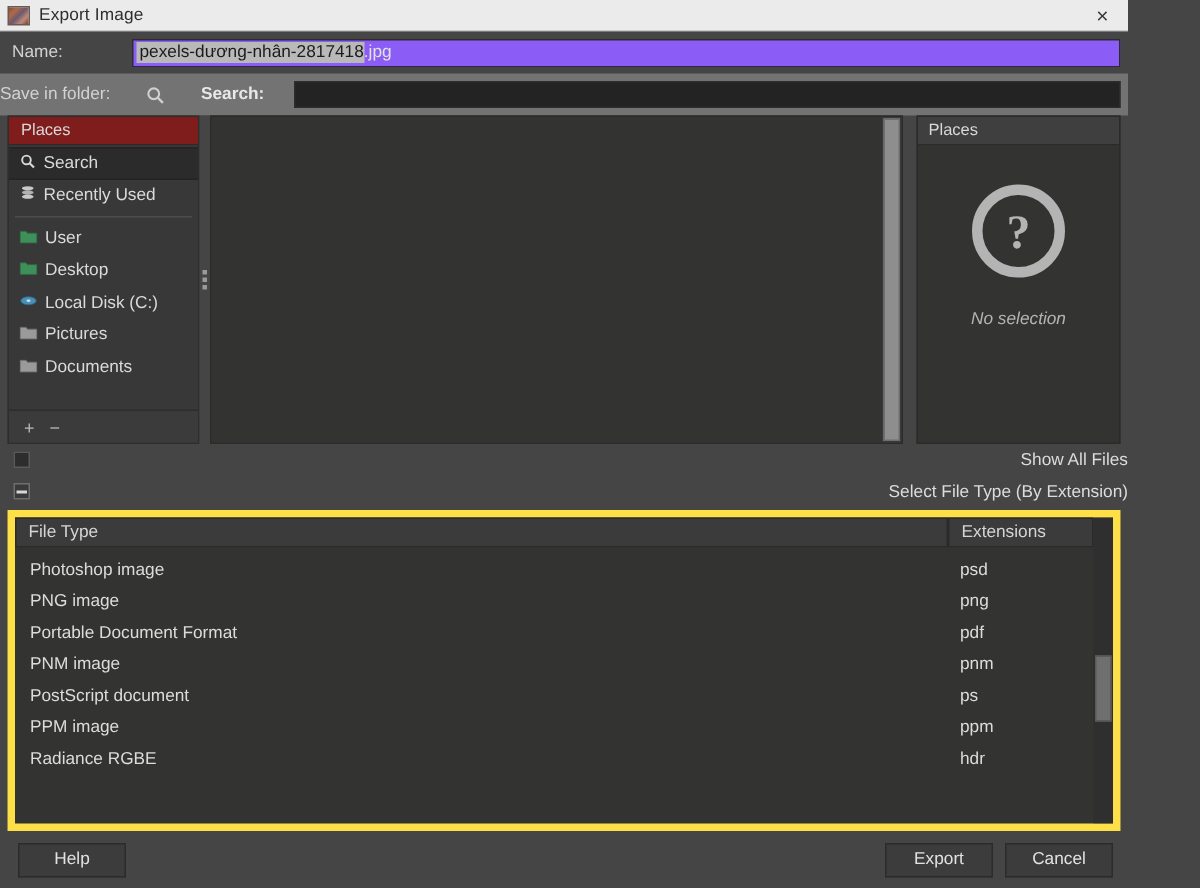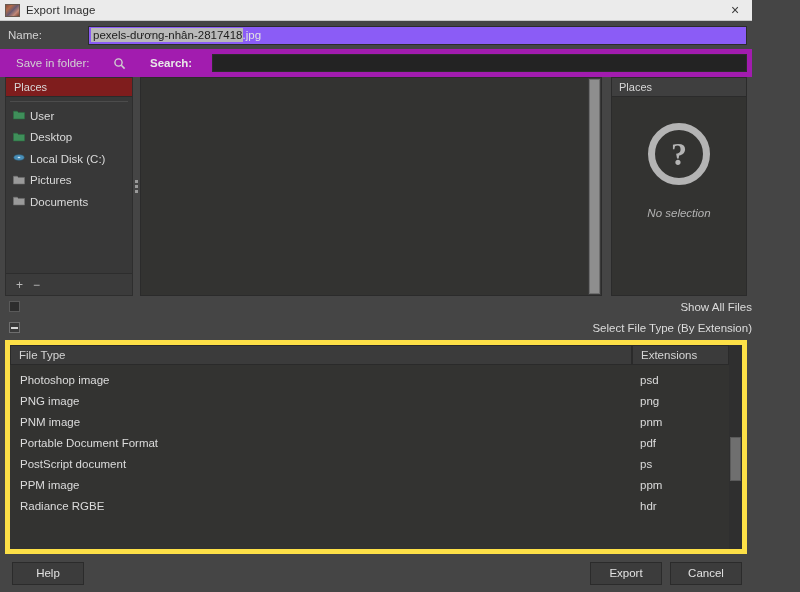--- a/index.html
+++ b/index.html
@@ -47,21 +47,21 @@
     padding: 0 2px; overflow: hidden; white-space: nowrap;
     font-size: 11.5px;
   }
   .sel-text { background: #b9b9b9; color: #1c1c1c; padding: 1px 0 1px 2px; }
   .plain-text { color: #e2e2e2; padding: 1px 2px 1px 0; }
 
   
   .folder-row {
     display: flex; align-items: center;
     height: 28px; flex: 0 0 28px;
-    padding: 0 5px 0 16px; background: #a21caf; gap: 12px;
+    padding: 0 5px 0 0; background: #737373; gap: 12px;
   }
   .folder-label { flex: 0 0 80px; color: #d2d2d2; font-size: 11.5px; }
   .magnifier { flex: 0 0 22px; display: flex; align-items: center; justify-content: center; }
   .search-label { flex: 0 0 58px; font-weight: bold; color: #e8e8e8; font-size: 11.5px; padding-left: 8px; }
   .search-input {
     flex: 1 1 auto; height: 18px; background: #232323; border: 1px solid #2c2c2c;
   }
 
   
   .body-row { display: flex; flex: 0 0 219px; padding: 0 5px 0 5px; gap: 0; }
@@ -211,21 +211,40 @@
     <div class="search-label">Search:</div>
     <div class="search-input" title=""></div>
   </div>
 
   <div class="body-row">
 
     <div class="places">
       <div class="places-head">Places</div>
       <div class="places-list">
 
-
+        <div class="place selected">
+          <span>
+            <svg width="11" height="11" viewBox="0 0 13 13" aria-hidden="true">
+              <circle cx="5.5" cy="5.5" r="3.4" fill="none" stroke="#d8d8d8" stroke-width="1.5"></circle>
+              <line x1="8.2" y1="8.2" x2="11.4" y2="11.4" stroke="#d8d8d8" stroke-width="1.7"></line>
+            </svg>
+          </span>
+          <span>Search</span>
+        </div>
+
+        <div class="place">
+          <span>
+            <svg width="11" height="11" viewBox="0 0 13 13" aria-hidden="true">
+              <ellipse cx="6.5" cy="3" rx="4.6" ry="1.7" fill="#c8c8c8"></ellipse>
+              <ellipse cx="6.5" cy="6.3" rx="4.6" ry="1.7" fill="#b0b0b0"></ellipse>
+              <ellipse cx="6.5" cy="9.6" rx="4.6" ry="1.7" fill="#c8c8c8"></ellipse>
+            </svg>
+          </span>
+          <span>Recently Used</span>
+        </div>
 
         <div class="place-sep"></div>
 
         <div class="place">
           <span>
             <svg width="12" height="11" viewBox="0 0 14 12" aria-hidden="true">
               <path d="M0.5 2.2h4.6l1.1 1.4h7.3v7.6H0.5z" fill="#3f8f5a" stroke="#2c6b42" stroke-width="0.7"></path>
             </svg>
           </span>
           <span>User</span>
@@ -323,26 +342,26 @@
       <div class="table-rows">
         <div class="trow">
           <div class="td-name">Photoshop image</div>
           <div class="td-ext">psd</div>
         </div>
         <div class="trow">
           <div class="td-name">PNG image</div>
           <div class="td-ext">png</div>
         </div>
         <div class="trow">
+          <div class="td-name">Portable Document Format</div>
+          <div class="td-ext">pdf</div>
+        </div>
+        <div class="trow">
           <div class="td-name">PNM image</div>
           <div class="td-ext">pnm</div>
-        </div>
-        <div class="trow">
-          <div class="td-name">Portable Document Format</div>
-          <div class="td-ext">pdf</div>
         </div>
         <div class="trow">
           <div class="td-name">PostScript document</div>
           <div class="td-ext">ps</div>
         </div>
         <div class="trow">
           <div class="td-name">PPM image</div>
           <div class="td-ext">ppm</div>
         </div>
         <div class="trow">

